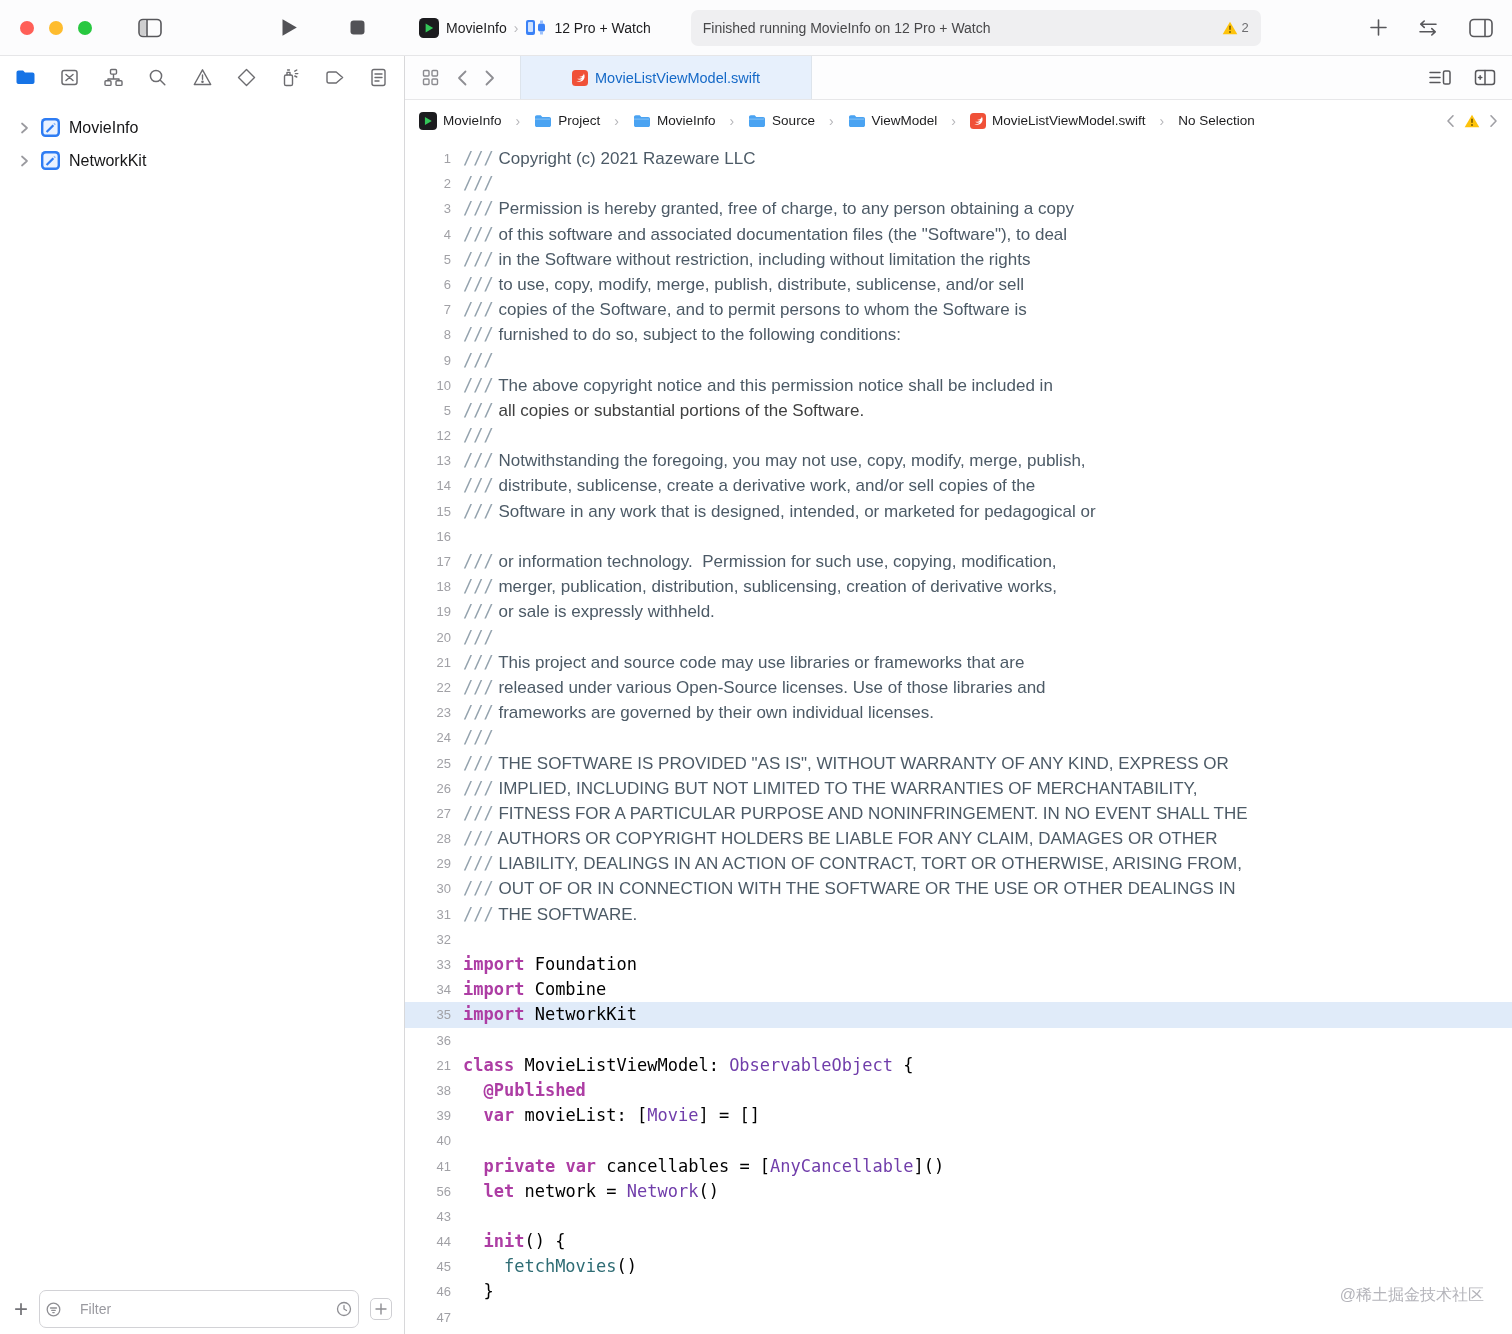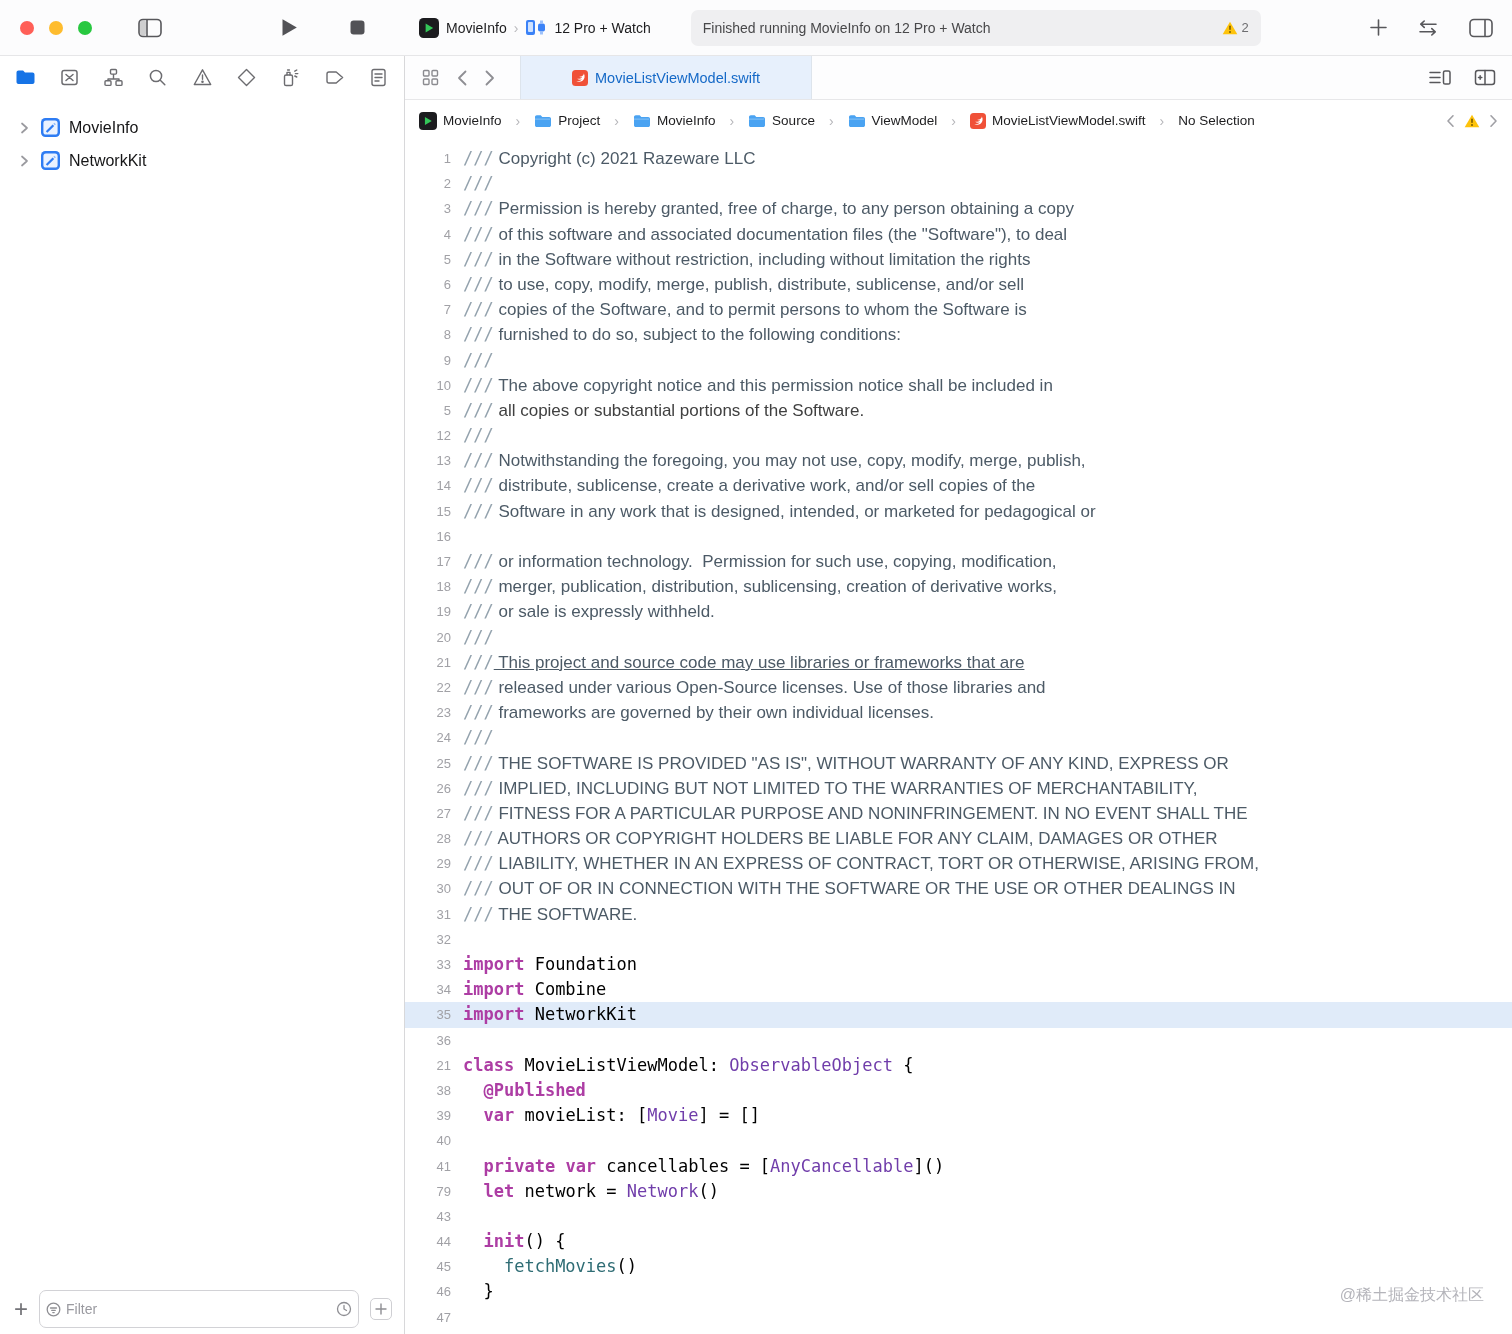--- a/index.html
+++ b/index.html
@@ -30,21 +30,21 @@
   .main { flex:1; display:flex; min-height:0; }
   .sidebar { flex:0 0 405px; border-right:1px solid #d8d8da; display:flex; flex-direction:column; background:#ffffff; }
   .nav-icons { flex:0 0 43px; display:flex; align-items:center; justify-content:space-between; padding:0 15px; }
   .tree { flex:1; padding-top:12px; overflow:hidden; }
   .tree-row { display:flex; align-items:center; height:33px; padding-left:20px; font-size:16px; color:#161617; gap:9px; }
   .disclosure { width:12px; display:flex; align-items:center; }
   .tree-label { white-space:nowrap; }
   .filter-bar { flex:0 0 38px; display:flex; align-items:center; padding:0 12px 6px 14px; gap:11px; }
   .add-item { font-size:24px; color:#737378; line-height:20px; }
   .filter-field { flex:1; height:38px; border:1px solid #d2d2d6; border-radius:7px; background:#ffffff;
-                  display:flex; align-items:center; padding:8px 6px; gap:5px; }
+                  display:flex; align-items:center; padding:8px 6px; gap:19px; }
   .filter-field input { border:none; outline:none; flex:1; font-size:14px; color:#333; background:transparent;
                         font-family:"Liberation Sans", sans-serif; min-width:0; }
   .filter-field input::placeholder { color:#9a9aa0; }
   .sq-btn { width:22px; height:22px; border:1px solid #cfcfd3; border-radius:5px; display:flex; align-items:center; justify-content:center; background:#fff; }
 
   
   .editor { flex:1; display:flex; flex-direction:column; min-width:0; background:#ffffff; }
   .chrome-row { flex:0 0 43px; display:flex; align-items:center; padding:0 16px 0 16px; border-bottom:1px solid #e7e7e9; background:#fdfdfe; }
   .chrome-row .icon-btn { margin-right:16px; }
   .tab { height:43px; width:292px; margin-left:8px; background:#e7f0fc; border-left:1px solid #dde4ec; border-right:1px solid #dde4ec;
@@ -535,21 +535,21 @@
             <div class="code-line">
               <span class="gutter">19</span>
               <span class="line-content"><span class="seg-cm" style="color: rgb(147, 162, 173);">///</span><span class="seg-ct" style="color: rgb(76, 90, 102);"> or sale is expressly withheld.</span></span>
             </div>
             <div class="code-line">
               <span class="gutter">20</span>
               <span class="line-content"><span class="seg-cm" style="color: rgb(147, 162, 173);">///</span></span>
             </div>
             <div class="code-line">
               <span class="gutter">21</span>
-              <span class="line-content"><span class="seg-cm" style="color: rgb(147, 162, 173);">///</span><span class="seg-ct" style="color: rgb(76, 90, 102); text-decoration: underline;"> This project and source code may use libraries or frameworks that are</span></span>
+              <span class="line-content"><span class="seg-cm" style="color: rgb(147, 162, 173);">///</span><span class="seg-ct" style="color: rgb(76, 90, 102);"> This project and source code may use libraries or frameworks that are</span></span>
             </div>
             <div class="code-line">
               <span class="gutter">22</span>
               <span class="line-content"><span class="seg-cm" style="color: rgb(147, 162, 173);">///</span><span class="seg-ct" style="color: rgb(76, 90, 102);"> released under various Open-Source licenses. Use of those libraries and</span></span>
             </div>
             <div class="code-line">
               <span class="gutter">23</span>
               <span class="line-content"><span class="seg-cm" style="color: rgb(147, 162, 173);">///</span><span class="seg-ct" style="color: rgb(76, 90, 102);"> frameworks are governed by their own individual licenses.</span></span>
             </div>
             <div class="code-line">
@@ -567,21 +567,21 @@
             <div class="code-line">
               <span class="gutter">27</span>
               <span class="line-content"><span class="seg-cm" style="color: rgb(147, 162, 173);">///</span><span class="seg-ct" style="color: rgb(76, 90, 102);"> FITNESS FOR A PARTICULAR PURPOSE AND NONINFRINGEMENT. IN NO EVENT SHALL THE</span></span>
             </div>
             <div class="code-line">
               <span class="gutter">28</span>
               <span class="line-content"><span class="seg-cm" style="color: rgb(147, 162, 173);">///</span><span class="seg-ct" style="color: rgb(76, 90, 102);"> AUTHORS OR COPYRIGHT HOLDERS BE LIABLE FOR ANY CLAIM, DAMAGES OR OTHER</span></span>
             </div>
             <div class="code-line">
               <span class="gutter">29</span>
-              <span class="line-content"><span class="seg-cm" style="color: rgb(147, 162, 173);">///</span><span class="seg-ct" style="color: rgb(76, 90, 102);"> LIABILITY, WHETHER IN AN EXPRESS OF CONTRACT, TORT OR OTHERWISE, ARISING FROM,</span></span>
+              <span class="line-content"><span class="seg-cm" style="color: rgb(147, 162, 173);">///</span><span class="seg-ct" style="color: rgb(76, 90, 102);"> LIABILITY, DEALINGS IN AN ACTION OF CONTRACT, TORT OR OTHERWISE, ARISING FROM,</span></span>
             </div>
             <div class="code-line">
               <span class="gutter">30</span>
               <span class="line-content"><span class="seg-cm" style="color: rgb(147, 162, 173);">///</span><span class="seg-ct" style="color: rgb(76, 90, 102);"> OUT OF OR IN CONNECTION WITH THE SOFTWARE OR THE USE OR OTHER DEALINGS IN</span></span>
             </div>
             <div class="code-line">
               <span class="gutter">31</span>
               <span class="line-content"><span class="seg-cm" style="color: rgb(147, 162, 173);">///</span><span class="seg-ct" style="color: rgb(76, 90, 102);"> THE SOFTWARE.</span></span>
             </div>
             <div class="code-line">
@@ -618,21 +618,21 @@
             </div>
             <div class="code-line">
               <span class="gutter">40</span>
               <span class="line-content"></span>
             </div>
             <div class="code-line">
               <span class="gutter">41</span>
               <span class="line-content"><span class="seg-pl" style="color: rgb(0, 0, 0);">  </span><span class="seg-kw" style="color: rgb(173, 61, 164);">private</span><span class="seg-pl" style="color: rgb(0, 0, 0);"> </span><span class="seg-kw" style="color: rgb(173, 61, 164);">var</span><span class="seg-pl" style="color: rgb(0, 0, 0);"> cancellables = [</span><span class="seg-ty" style="color: rgb(112, 61, 170);">AnyCancellable</span><span class="seg-pl" style="color: rgb(0, 0, 0);">]()</span></span>
             </div>
             <div class="code-line">
-              <span class="gutter">79</span>
+              <span class="gutter">56</span>
               <span class="line-content"><span class="seg-pl" style="color: rgb(0, 0, 0);">  </span><span class="seg-kw" style="color: rgb(173, 61, 164);">let</span><span class="seg-pl" style="color: rgb(0, 0, 0);"> network = </span><span class="seg-ty" style="color: rgb(112, 61, 170);">Network</span><span class="seg-pl" style="color: rgb(0, 0, 0);">()</span></span>
             </div>
             <div class="code-line">
               <span class="gutter">43</span>
               <span class="line-content"></span>
             </div>
             <div class="code-line">
               <span class="gutter">44</span>
               <span class="line-content"><span class="seg-pl" style="color: rgb(0, 0, 0);">  </span><span class="seg-kw" style="color: rgb(173, 61, 164);">init</span><span class="seg-pl" style="color: rgb(0, 0, 0);">() {</span></span>
             </div>

